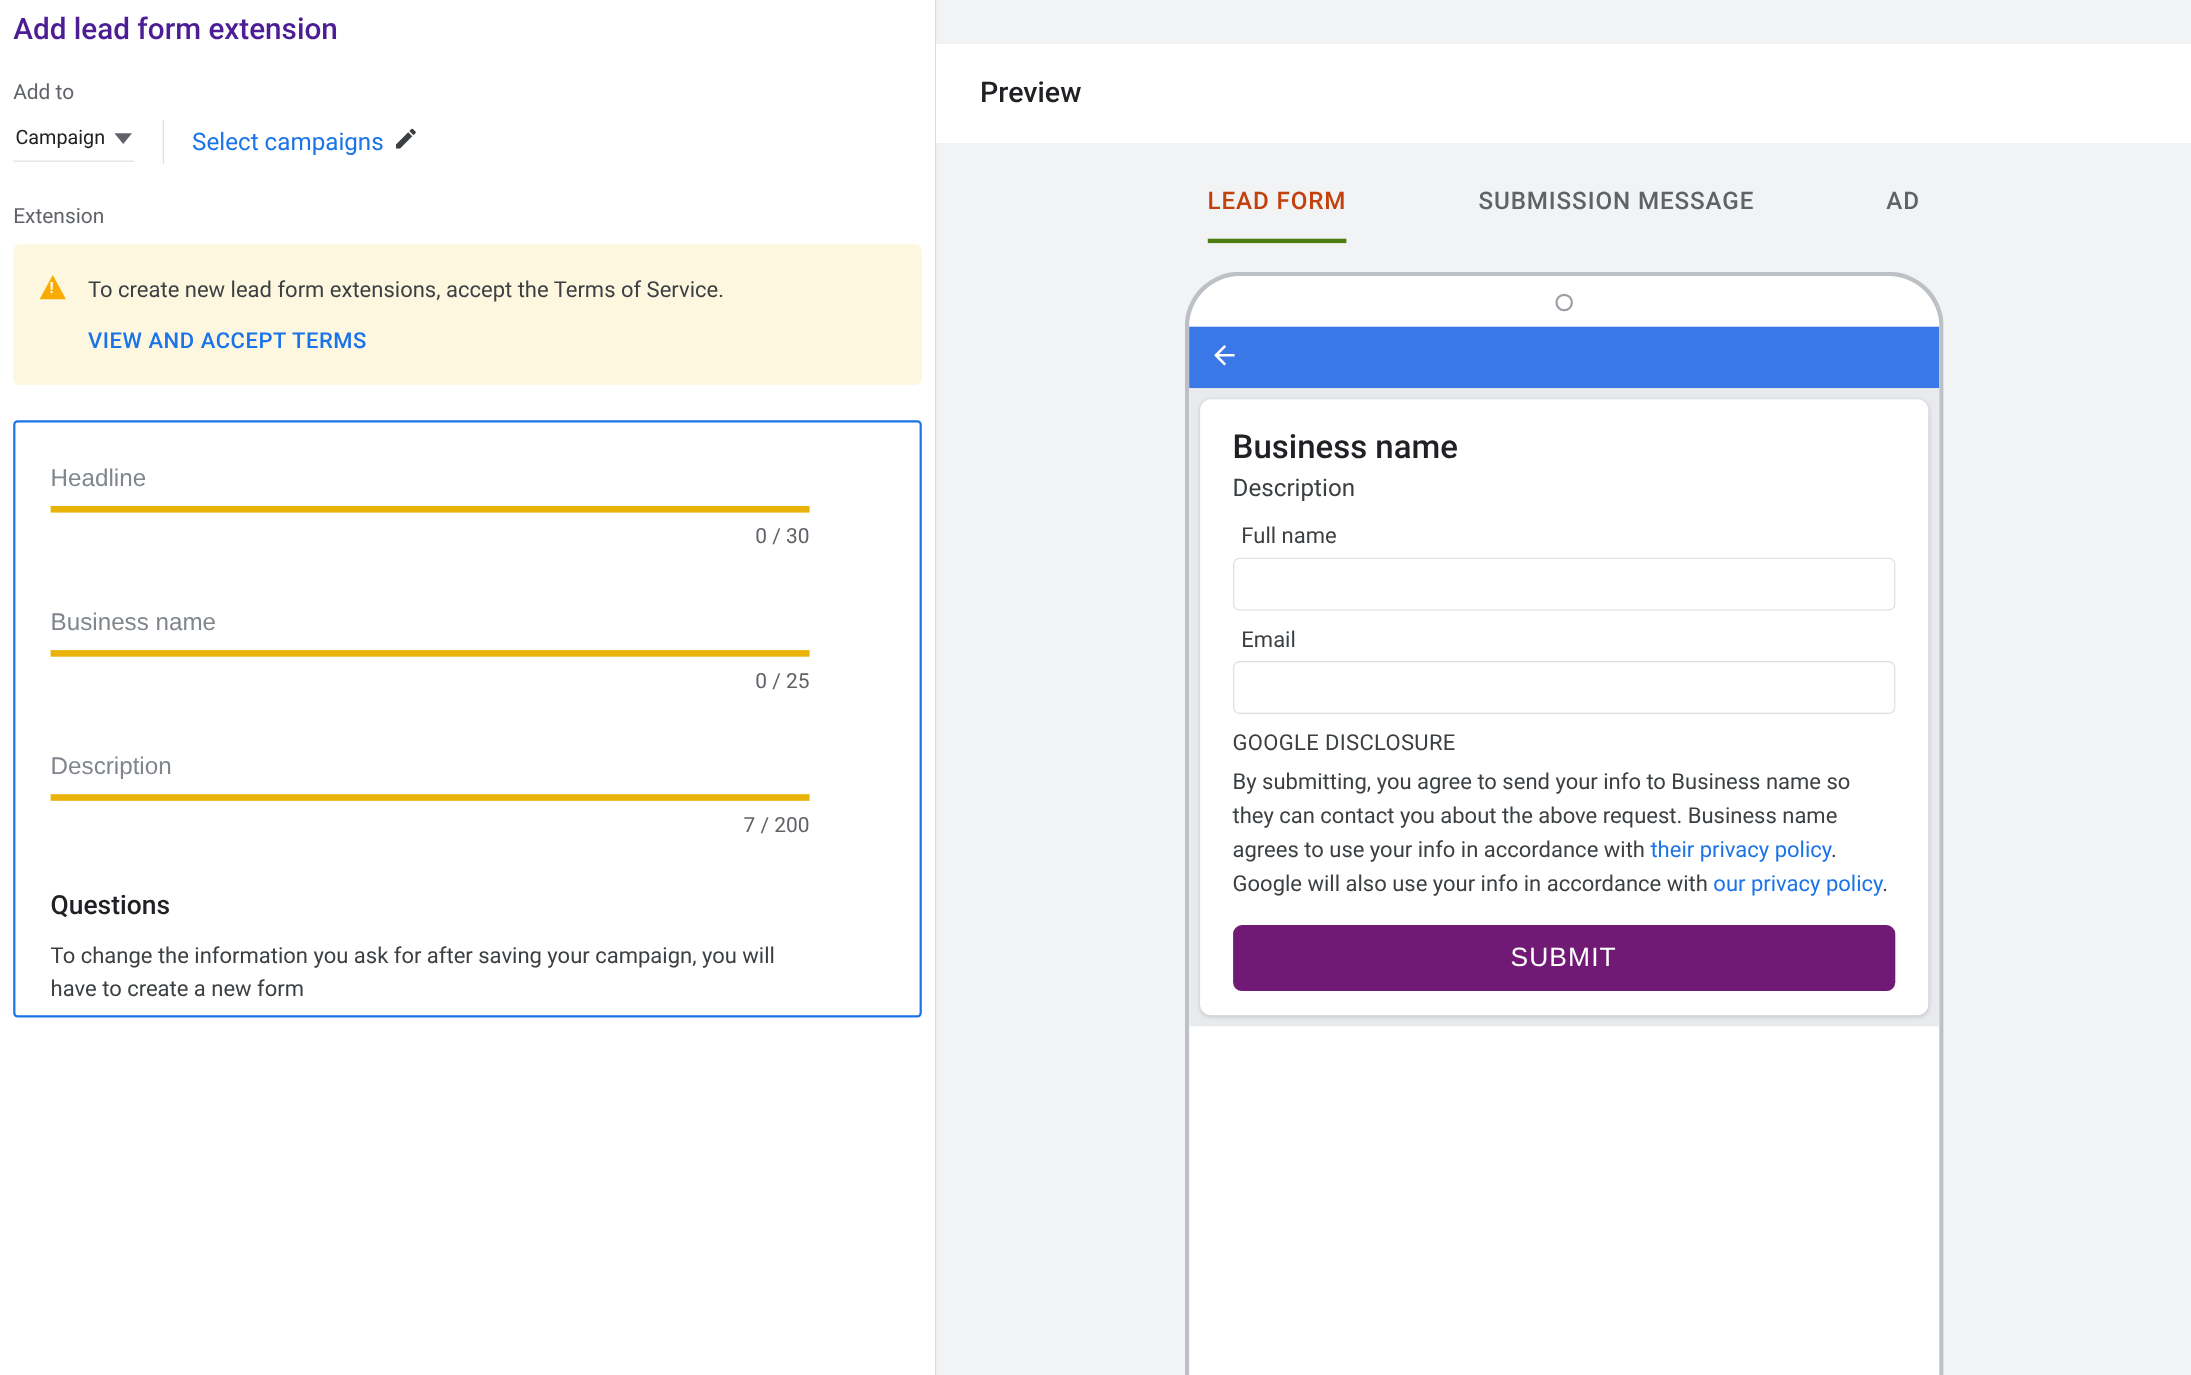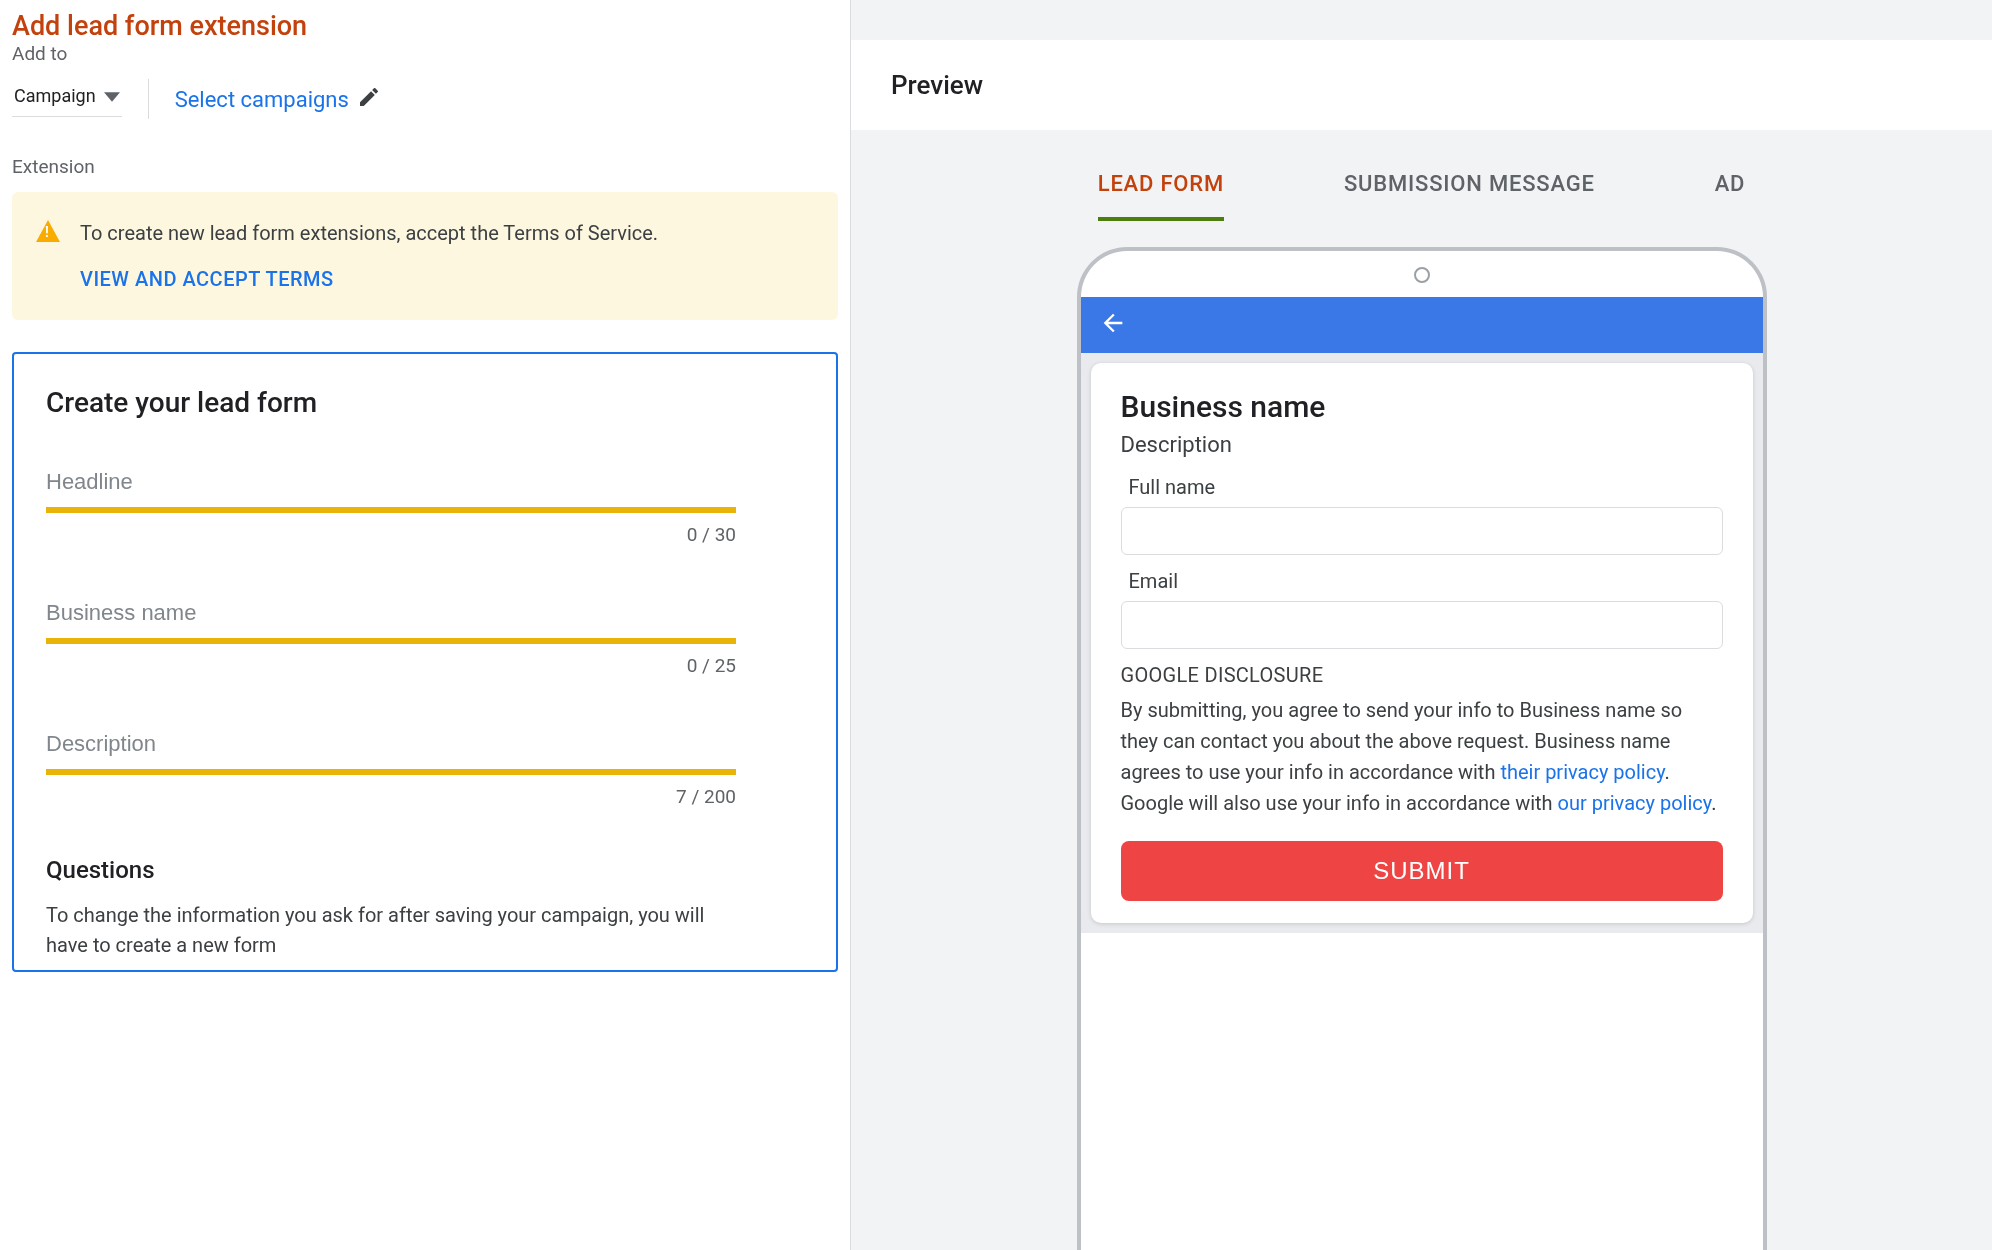--- a/index.html
+++ b/index.html
@@ -20,21 +20,22 @@
   .right-panel {
     flex: 1;
     background: #f1f3f4;
     display: flex;
     flex-direction: column;
     border-left: 1px solid #dadce0;
   }
   .page-title {
     font-size: 27px;
     font-weight: 500;
-    color: #c2410c;
+    color: #4c1d95;
+    margin-bottom: 30px;
   }
   .addto-label, .extension-label {
     font-size: 19px;
     color: #5f6368;
     margin-bottom: 14px;
   }
   .addto-row {
     display: flex;
     align-items: center;
     gap: 26px;
@@ -241,21 +242,21 @@
     width: 100%;
     height: 48px;
     border: 1px solid #dadce0;
     border-radius: 6px;
     margin-bottom: 14px;
   }
   .disc-h { font-size: 20px; color: #3c4043; margin: 10px 0 8px 0; letter-spacing: .3px;}
   .disc-body { font-size: 20px; color: #3c4043; line-height: 1.55; }
   .disc-body .lk { color: #1a73e8; cursor: pointer; }
   .submit {
-    background: #ef4444;
+    background: #701a75;
     color: #fff;
     font-size: 24px;
     font-weight: 500;
     letter-spacing: 1px;
     border: none;
     border-radius: 8px;
     width: 100%;
     height: 60px;
     margin-top: 22px;
     cursor: pointer;
@@ -292,21 +293,20 @@
 
   <div class="notice">
     <div class="warn-tri"></div>
     <div class="notice-body">
       <span>To create new lead form extensions, accept the Terms of Service.</span>
       <span class="notice-link">VIEW AND ACCEPT TERMS</span>
     </div>
   </div>
 
   <div class="form-card">
-    <div class="form-card-title">Create your lead form</div>
 
     <div class="field">
       <input class="field-input" placeholder="Headline" style="">
       <div class="counter">0 / 30</div>
     </div>
 
     <div class="field">
       <input class="field-input" placeholder="Business name" style="">
       <div class="counter">0 / 25</div>
     </div>

